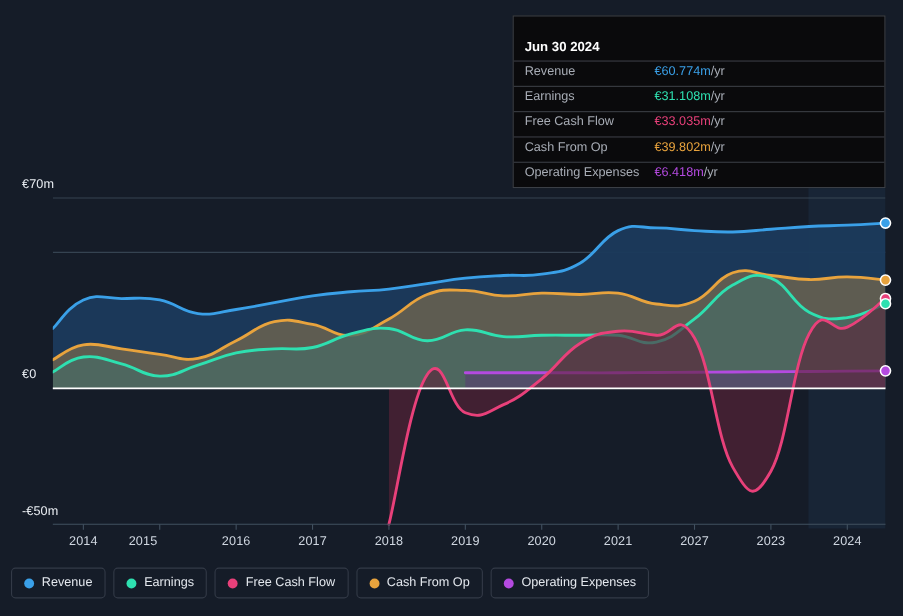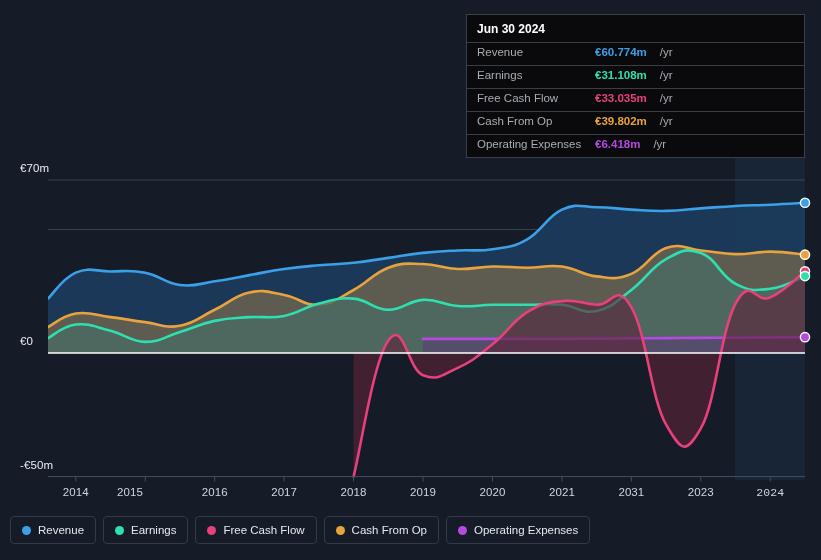--- a/index.html
+++ b/index.html
@@ -62,40 +62,40 @@
     border: 1px solid #3b3f46;
     box-sizing: border-box;
     padding: 0;
     font-size: 11.5px;
     z-index: 30;
   }
   #tooltip .tt-title {
     font-weight: bold;
     font-size: 12px;
     color: #ffffff;
-    padding: 7px 10px 6px 10px;
+    padding: 20px 10px 6px 10px;
   }
   .tt-row {
     display: flex;
     align-items: baseline;
     border-top: 1px solid #3a3d44;
     padding: 3px 10px 3px 10px;
     min-height: 16px;
   }
   .tt-row.no-rule { border-top: none; }
   .tt-label {
     width: 118px;
     flex: 0 0 118px;
     color: #a8adb6;
     font-size: 11.5px;
   }
   .tt-value {
-    font-weight: bold;
-    font-size: 11.5px;
-    margin-right: 13px;
+    font-weight: normal;
+    font-size: 11.5px;
+    margin-right: 0;
   }
   .tt-unit {
     color: #a8adb6;
     font-size: 11.5px;
   }
 
   
   #legend {
     position: absolute;
     left: 10px;
@@ -176,23 +176,23 @@
         <div class="axis-label y-label" style="top: 335px;">€0</div>
         <div class="axis-label y-label" style="top: 458.571px;">-€50m</div>
         <div class="axis-label x-label" style="left: 75.7798px; top: 485.571px;">2014</div>
         <div class="axis-label x-label" style="left: 130px; top: 485.571px;">2015</div>
         <div class="axis-label x-label" style="left: 214.679px; top: 485.571px;">2016</div>
         <div class="axis-label x-label" style="left: 284.128px; top: 485.571px;">2017</div>
         <div class="axis-label x-label" style="left: 353.578px; top: 485.571px;">2018</div>
         <div class="axis-label x-label" style="left: 423.028px; top: 485.571px;">2019</div>
         <div class="axis-label x-label" style="left: 492.477px; top: 485.571px;">2020</div>
         <div class="axis-label x-label" style="left: 561.927px; top: 485.571px;">2021</div>
-        <div class="axis-label x-label" style="left: 631.376px; top: 485.571px;">2031</div>
+        <div class="axis-label x-label" style="left: 631.376px; top: 485.571px;">2027</div>
         <div class="axis-label x-label" style="left: 700.826px; top: 485.571px;">2023</div>
-        <div class="axis-label x-label" style="left: 770.275px; top: 485.571px; font-family: Liberation Mono, monospace;">2024</div>
+        <div class="axis-label x-label" style="left: 770.275px; top: 485.571px;">2024</div>
       </div>
   </div>
 
   <div id="tooltip">
     <div class="tt-title">Jun 30 2024</div>
     <div id="tooltip-rows">
         <div class="tt-row">
           <div class="tt-label">Revenue</div>
           <div class="tt-value" style="color: rgb(58, 160, 232);">€60.774m</div>
           <div class="tt-unit">/yr</div>

